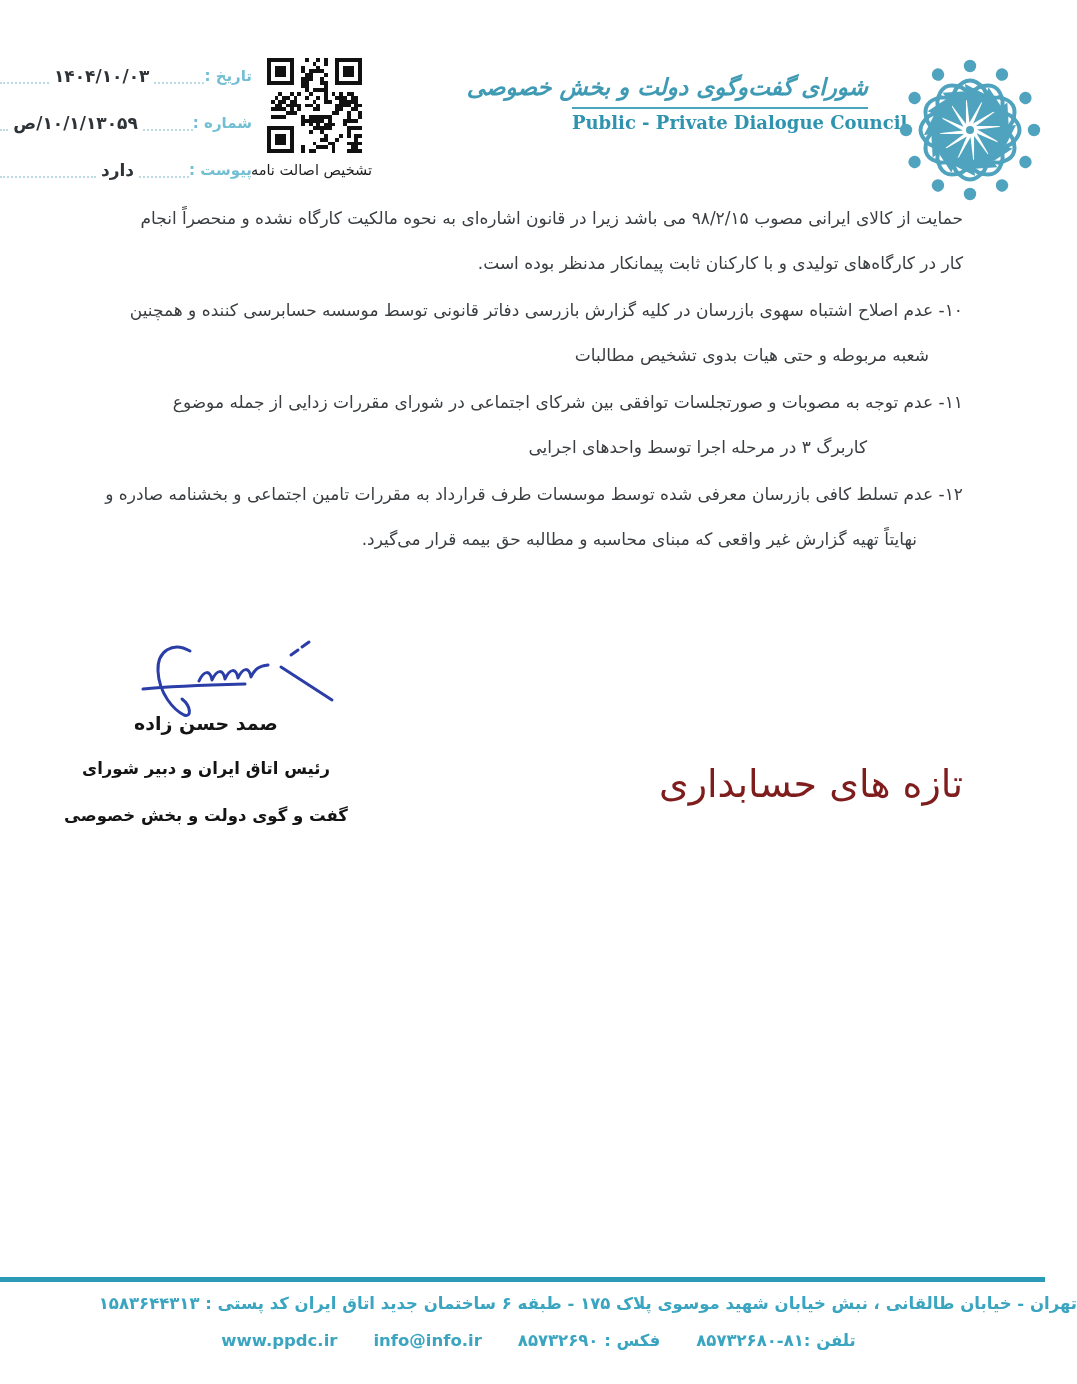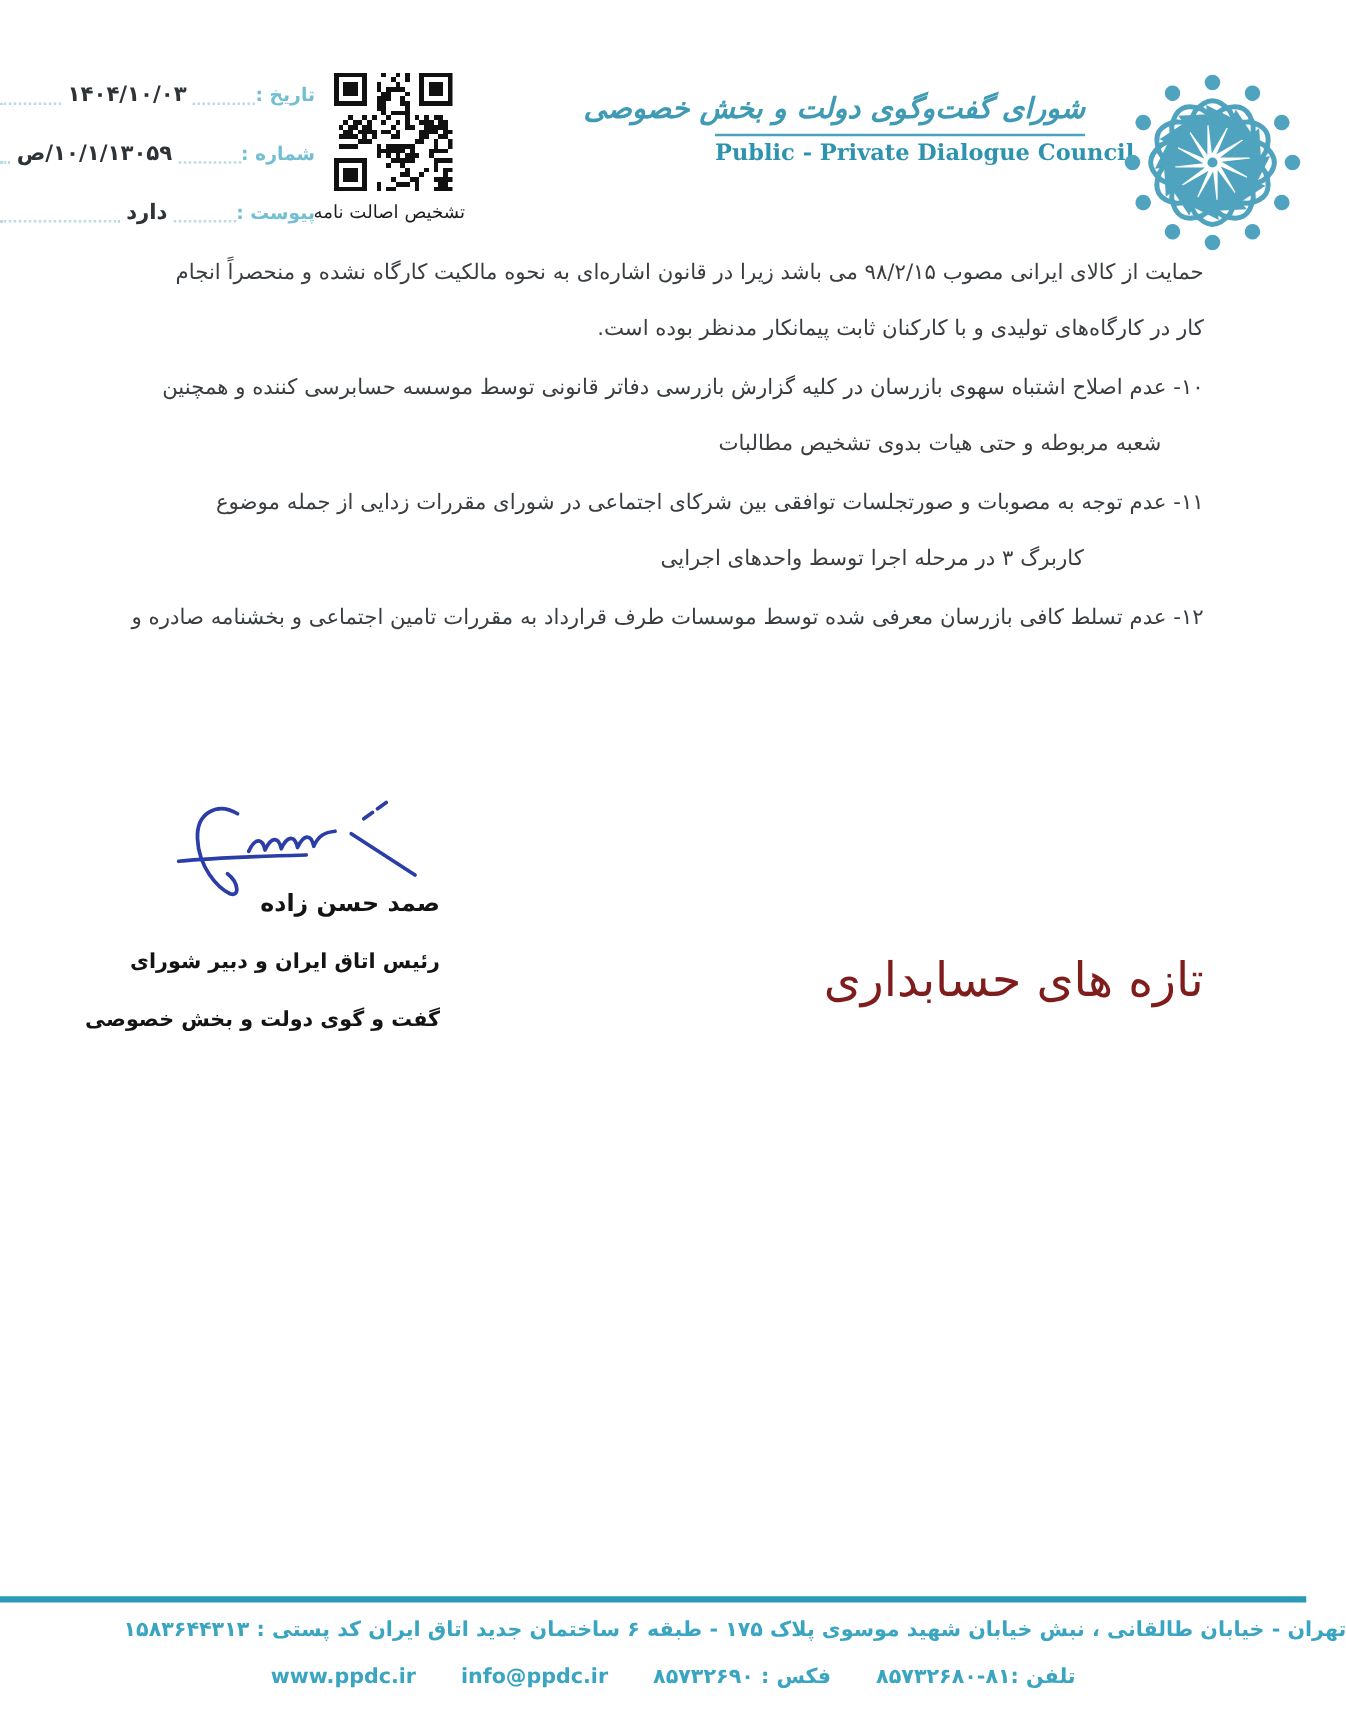--- a/index.html
+++ b/index.html
@@ -30,21 +30,21 @@
   .body-text{position:absolute;top:196px;right:114px;width:851px;direction:rtl;text-align:right;
              font-size:17px;color:#3a3e41;line-height:45px;}
   .para{margin:0 0 2px 0;}
   .bl{white-space:nowrap;}
   .ind-a{padding-right:34px;}
   .ind-b{padding-right:96px;}
   .ind-c{padding-right:46px;}
   .closing{margin-top:2px;}
   
   .sig-svg{position:absolute;left:133px;top:638px;}
-  .signer{position:absolute;left:60px;top:712px;width:292px;text-align:right;direction:rtl;
+  .signer{position:absolute;left:60px;top:712px;width:292px;text-align:center;direction:rtl;
           color:#141414;font-weight:bold;}
   .signer-name{font-size:19px;margin-bottom:4px;}
   .signer-title{font-size:16.5px;line-height:25px;margin-top:22px;}
   
   .watermark{position:absolute;right:114px;top:762px;font-size:38px;color:#7f1d1d;
              direction:rtl;white-space:nowrap;}
   
   .footer-rule{position:absolute;left:0;top:1277px;width:1045px;height:5px;background:#2b9ab6;}
   .footer-address{position:absolute;left:0;right:0;top:1294px;text-align:right;direction:rtl;
                   color:#3aa5c1;font-weight:bold;font-size:16.5px;white-space:nowrap;}
@@ -320,20 +320,21 @@
     <div class="para">
       <div class="bl">۱۰- عدم اصلاح اشتباه سهوی بازرسان در کلیه گزارش بازرسی دفاتر قانونی توسط موسسه حسابرسی کننده و همچنین</div>
       <div class="bl ind-a">شعبه مربوطه و حتی هیات بدوی تشخیص مطالبات</div>
     </div>
     <div class="para">
       <div class="bl">۱۱- عدم توجه به مصوبات و صورتجلسات توافقی بین شرکای اجتماعی در شورای مقررات زدایی از جمله موضوع</div>
       <div class="bl ind-b">کاربرگ ۳ در مرحله اجرا توسط واحدهای اجرایی</div>
     </div>
     <div class="para">
       <div class="bl">۱۲- عدم تسلط کافی بازرسان معرفی شده توسط موسسات طرف قرارداد به مقررات تامین اجتماعی و بخشنامه صادره و</div>
+      <div class="bl ind-c">نهایتاً تهیه گزارش غیر واقعی که مبنای محاسبه و مطالبه حق بیمه قرار می‌گیرد.</div>
     </div>
   </div>
 
   <svg class="sig-svg" width="205" height="82" viewBox="0 0 205 82">
     <g fill="none" stroke="#2b3ea8" stroke-width="3" stroke-linecap="round" stroke-linejoin="round">
       <path d="M57,13 C40,3 24,13 25,33 C26,56 41,72 51,77 C59,80 58,68 49,61"></path>
       <path d="M10,51 C40,48 75,47 112,46"></path>
       <path d="M66,43 c5,-11 11,-11 13,-1 c5,-11 11,-11 13,-1 c5,-11 11,-11 13,-1 c5,-11 11,-11 13,-1 c4,-9 9,-11 17,-12"></path>
       <path d="M148,29 L199,62"></path>
       <path d="M158,17 l7,-5 M169,9 l7,-5"></path>
@@ -346,17 +347,17 @@
     <div class="signer-title">گفت و گوی دولت و بخش خصوصی</div>
   </div>
 
   <div class="watermark">تازه های حسابداری</div>
 
   <div class="footer-rule"></div>
   <div class="footer-address">تهران - خیابان طالقانی ، نبش خیابان شهید موسوی پلاک ۱۷۵ - طبقه ۶ ساختمان جدید اتاق ایران کد پستی : ۱۵۸۳۶۴۴۳۱۳</div>
   <div class="footer-contact">
     <span><span>تلفن :</span><bdo dir="ltr">۸۵۷۳۲۶۸۰-۸۱</bdo></span>
     <span><span>فکس :</span> <bdo dir="ltr">۸۵۷۳۲۶۹۰</bdo></span>
-    <span><bdo dir="ltr">info@ppdc.ir</bdo></span>
+    <span><bdo dir="ltr">info@info.ir</bdo></span>
     <span><bdo dir="ltr">www.ppdc.ir</bdo></span>
   </div>
 
 </div>
 
 </body></html>

